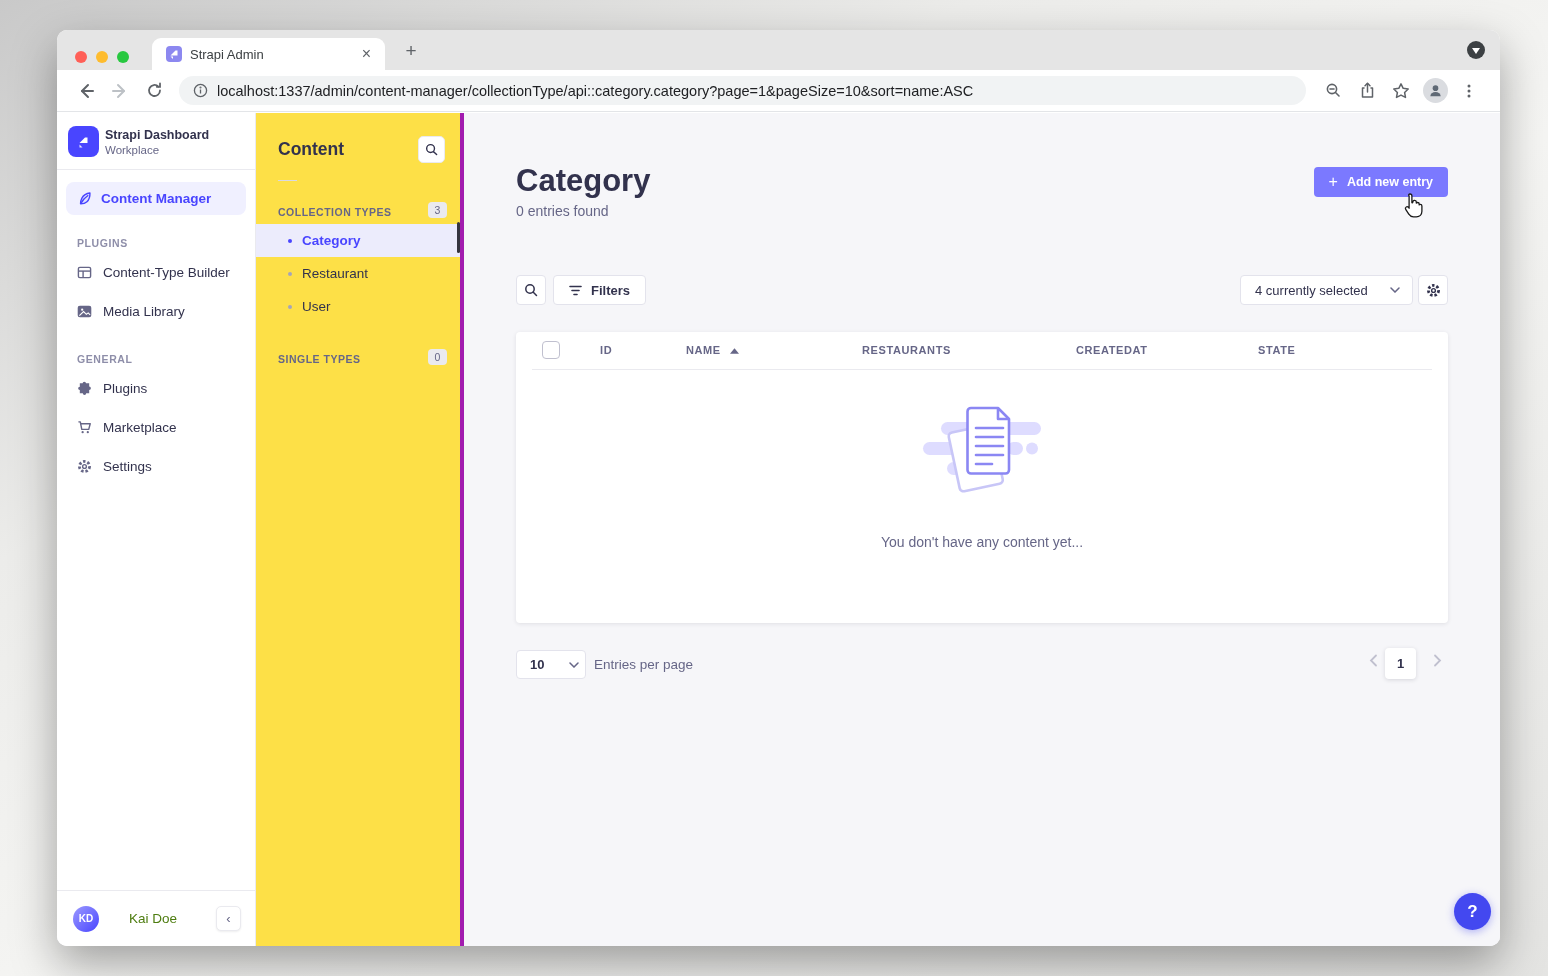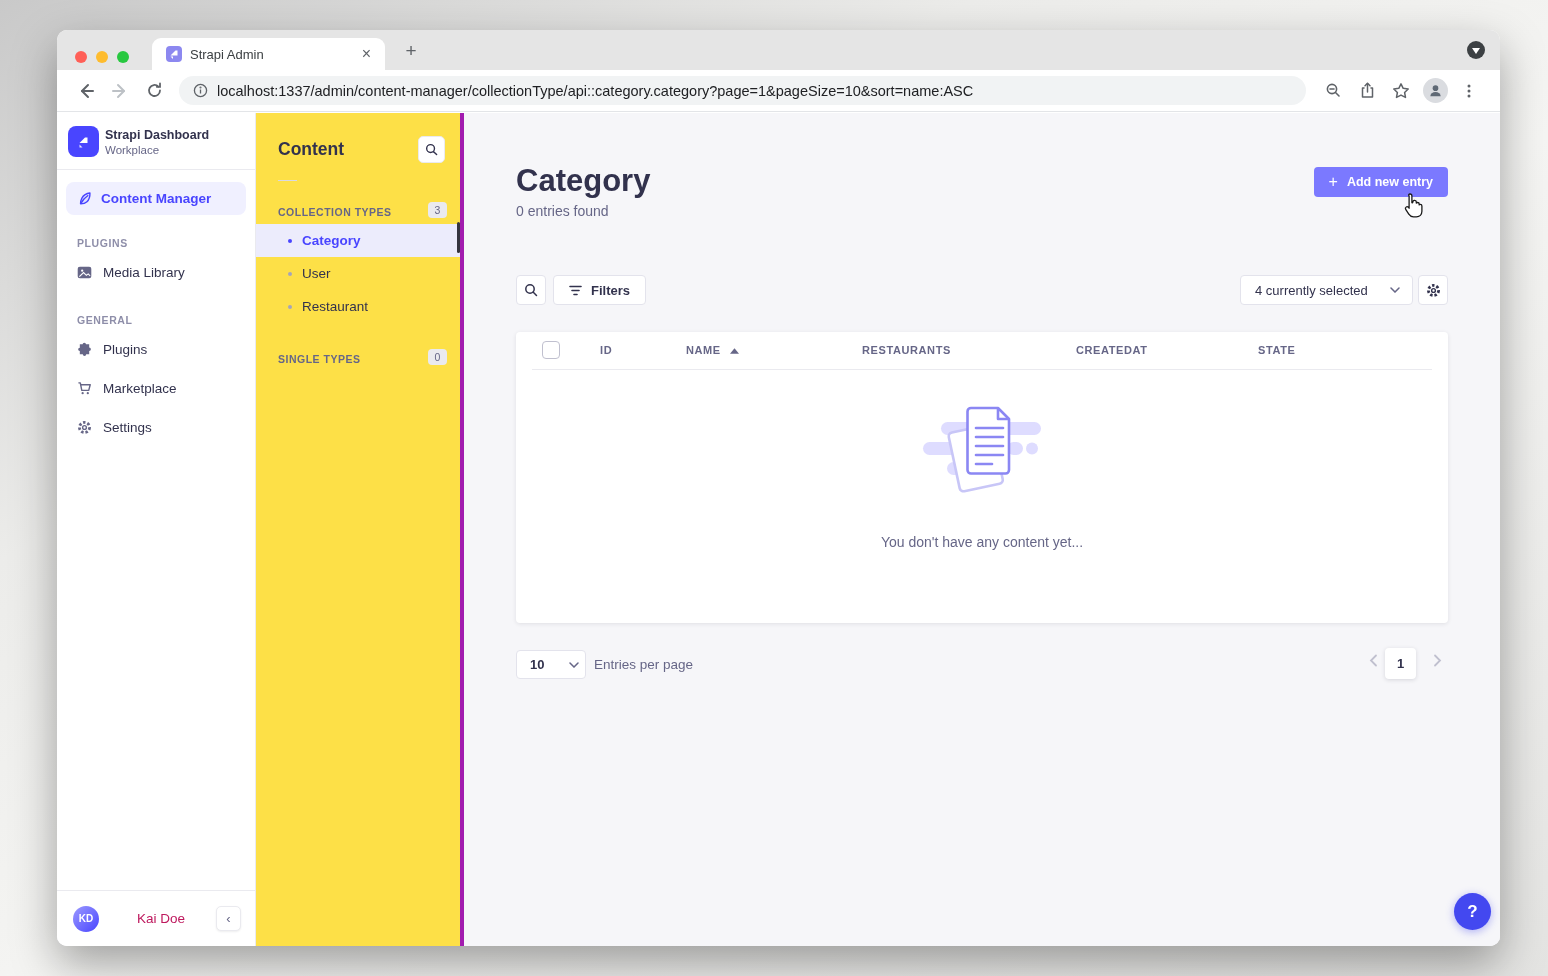--- a/index.html
+++ b/index.html
@@ -47,21 +47,21 @@
   .nav-pad { padding:12px 9px 0 9px; }
   .nav-active {
     display:flex; align-items:center; gap:9px; height:33px; padding:0 11px;
     background:#f0f0ff; border-radius:8px; color:#4945ff; font-size:13.5px; font-weight:bold;
   }
   .side-section { font-size:10.5px; font-weight:bold; letter-spacing:.6px; color:#8e8ea9; padding:22px 0 4px 20px; text-transform:none; }
   .side-item { display:flex; align-items:center; gap:11px; height:39px; padding-left:20px; font-size:13.5px; color:#32324d; }
   .side-item svg { color:#666687; }
   .side-bottom { margin-top:auto; border-top:1px solid #eaeaef; height:56px; display:flex; align-items:center; padding:0 14px 0 16px;gap:29px; }
   .kd { width:26px; height:26px; border-radius:50%; background:linear-gradient(135deg,#9b99ff,#4945ff); color:#fff; font-size:10px; font-weight:bold; display:flex; align-items:center; justify-content:center; }
-  .kd-name { font-size:13.5px; color:#be185d; margin-left:9px; }
+  .kd-name { font-size:13.5px; color:#4d7c0f; margin-left:1px; }
   .collapse-btn { margin-left:auto; width:25px; height:25px; background:#fff; border:1px solid #eaeaef; border-radius:5px; display:flex; align-items:center; justify-content:center; color:#666687; font-size:13px; box-shadow:0 1px 2px rgba(33,33,52,.08); }
   
   .subnav { width:208px; background:#fde047; border-right:4px solid #a21caf; position:relative; }
   .subnav-head { display:flex; align-items:center; justify-content:space-between; padding:23px 15px 0 22px; }
   .subnav-title { font-size:17.5px; font-weight:bold; color:#32324d; }
   .search-btn-sm { width:27px; height:27px; background:#fff; border:1px solid #eaeaef; border-radius:5px; display:flex; align-items:center; justify-content:center; }
   .subnav-divider { width:19px; height:1px; background:#d9d9e3; margin:17px 0 0 22px; }
   .subnav-sectionrow { display:flex; align-items:flex-end; justify-content:space-between; padding:21px 13px 6px 22px; }
   .subnav-section { font-size:10.5px; font-weight:bold; letter-spacing:.5px; color:#666687; }
   .badge { min-width:19px; height:16px; background:#eaeaef; border-radius:4px; font-size:10.5px; color:#666687; display:flex; align-items:center; justify-content:center; padding:0 4px; }
@@ -211,20 +211,28 @@
           <svg width="15" height="15" viewBox="0 0 16 16" fill="none" stroke="#4945ff" stroke-width="1.5" stroke-linejoin="round">
               <path d="M13.8 2.2c-3.2.3-6.9 2.3-8.7 5.6-1 1.9-1.3 4.3-1.3 5.9 1.6 0 4.9-.4 6.8-2.2 2.4-2.2 3.3-6 3.2-9.3z" fill="#e0e0ff"></path>
               <path d="M3.8 13.7 C6 9.5 9 6.5 12 4.5"></path>
             </svg>
           <span>Content Manager</span>
         </div>
       </div>
       <div class="side-section">PLUGINS</div>
       <div class="side-item">
         <svg width="15" height="15" viewBox="0 0 16 16" fill="none" stroke="currentColor" stroke-width="1.5">
+            <rect x="1.5" y="2.5" width="13" height="11" rx="1.5"></rect>
+            <line x1="1.5" y1="6.5" x2="14.5" y2="6.5"></line>
+            <line x1="6.5" y1="6.5" x2="6.5" y2="13.5"></line>
+          </svg>
+        <span>Content-Type Builder</span>
+      </div>
+      <div class="side-item">
+        <svg width="15" height="15" viewBox="0 0 16 16" fill="none" stroke="currentColor" stroke-width="1.5">
             <rect x="1.5" y="2.5" width="13" height="11" rx="1.5" fill="#666687"></rect>
             <circle cx="5.5" cy="6" r="1.2" fill="#fff" stroke="none"></circle>
             <path d="M2.5 12.5 L7 8 L10 11 L12 9.5 L14 11.5" stroke="#fff" stroke-width="1.2" fill="none"></path>
           </svg>
         <span>Media Library</span>
       </div>
       <div class="side-section">GENERAL</div>
       <div class="side-item">
         <svg width="15" height="15" viewBox="0 0 16 16" fill="#666687">
             <path d="M6 2.5a1.8 1.8 0 0 1 3.6 0H13v3.4a1.8 1.8 0 0 1 0 3.6V13H9.8a1.8 1.8 0 0 1-3.6 0H3V9.6a1.8 1.8 0 0 1 0-3.6V2.5h3z"></path>
@@ -267,25 +275,25 @@
       <div class="subnav-sectionrow">
         <span class="subnav-section">COLLECTION TYPES</span>
         <span class="badge">3</span>
       </div>
       <div class="ct-item sel">
         <span class="dot"></span>
         <span class="lbl">Category</span>
       </div>
       <div class="ct-item">
         <span class="dot"></span>
-        <span class="lbl">User</span>
+        <span class="lbl">Restaurant</span>
       </div>
       <div class="ct-item">
         <span class="dot"></span>
-        <span class="lbl">Restaurant</span>
+        <span class="lbl">User</span>
       </div>
       <div class="subnav-sectionrow" style="padding-top:26px;">
         <span class="subnav-section">SINGLE TYPES</span>
         <span class="badge">0</span>
       </div>
       <div class="scroll-thumb"></div>
     </div>
 
     <div class="main">
       <div class="page-title">Category</div>

